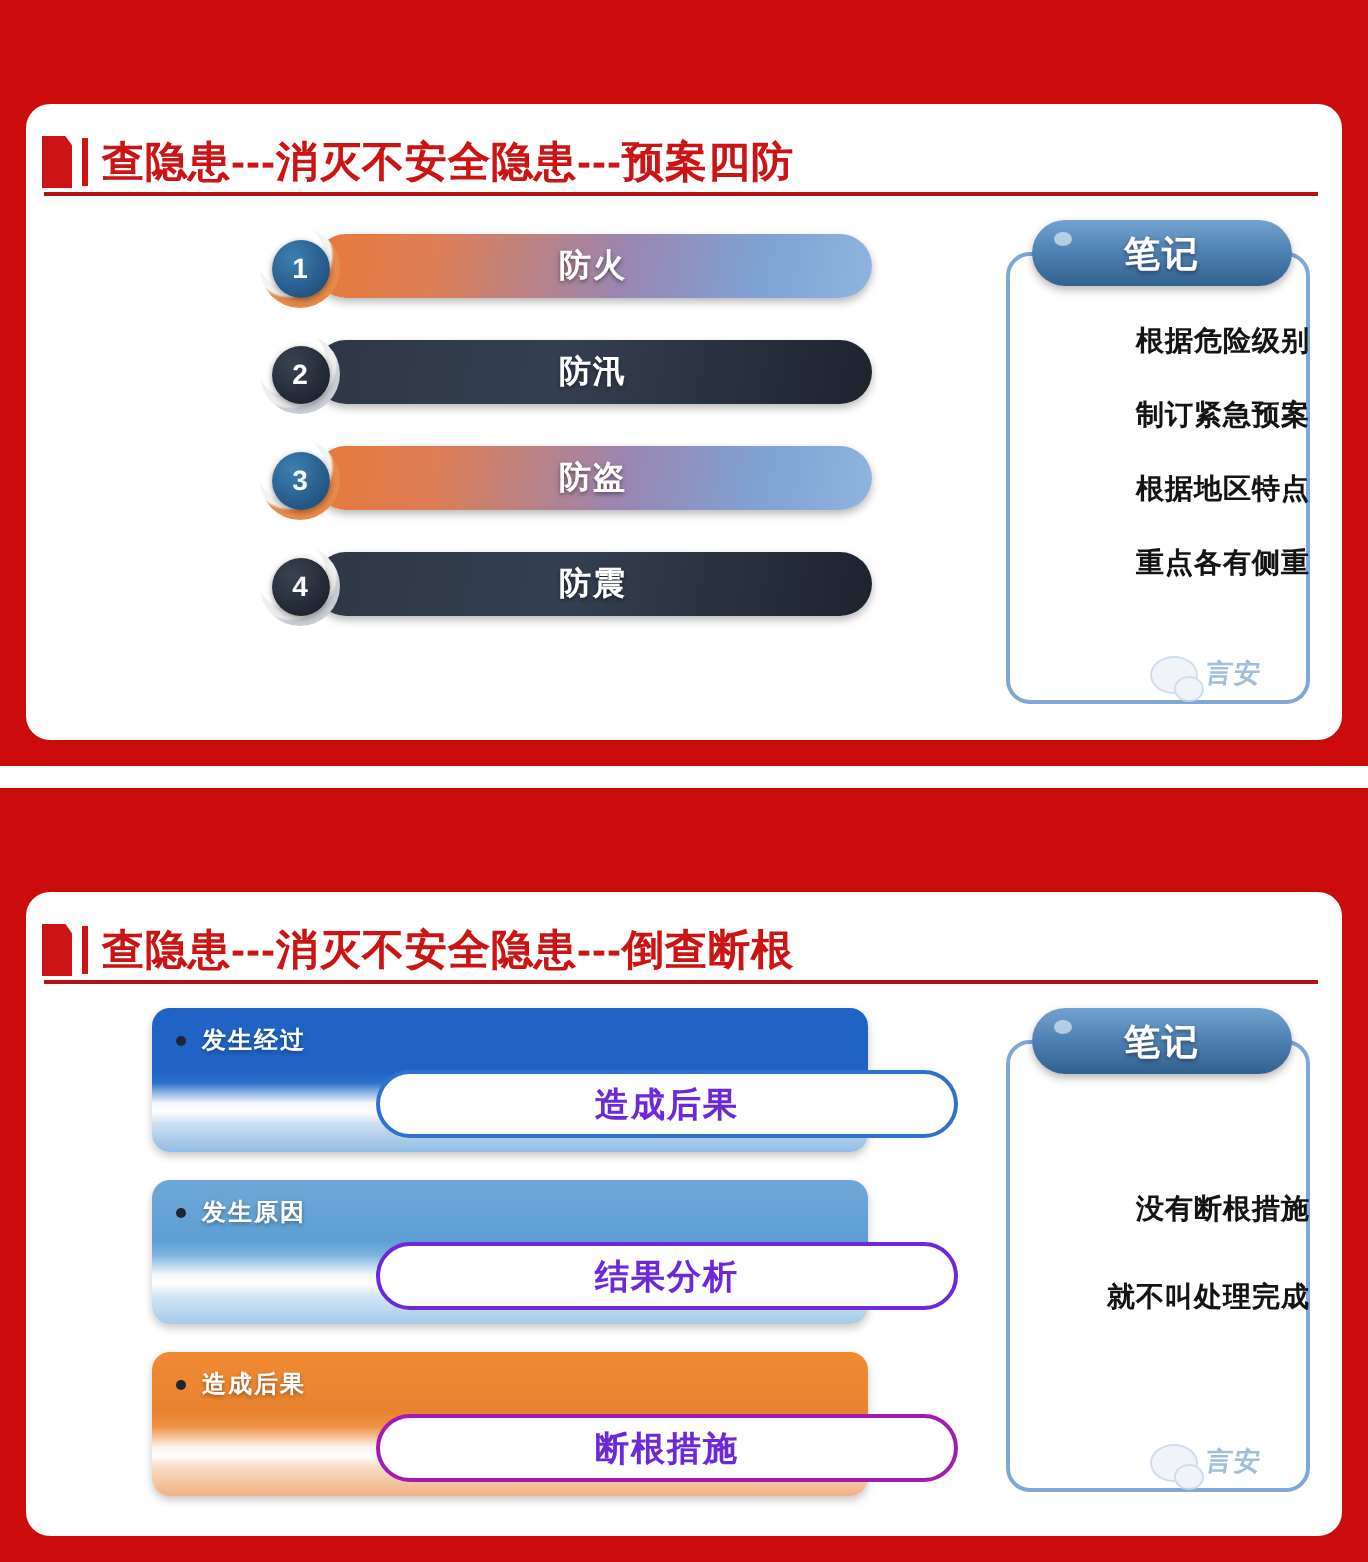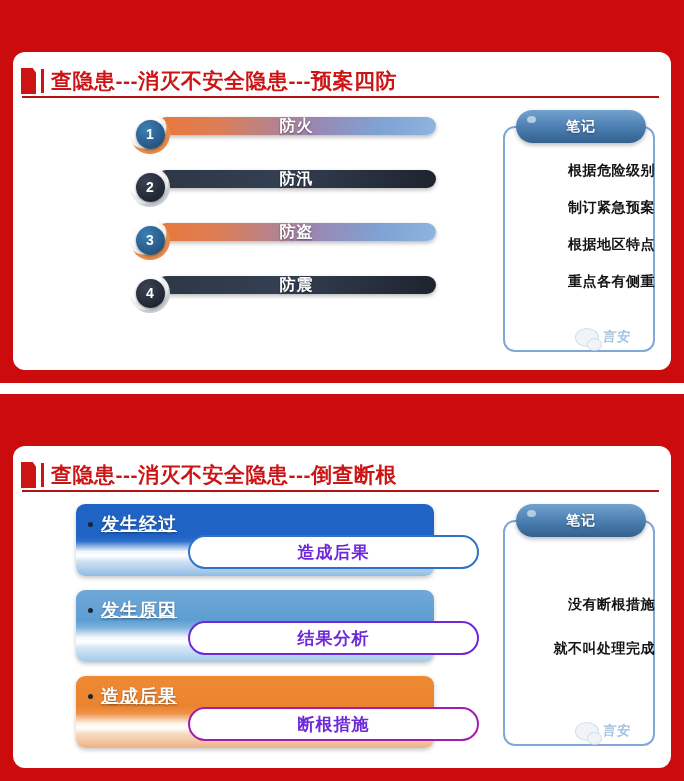--- a/index.html
+++ b/index.html
@@ -104,21 +104,21 @@
   .bar-row {
     position: relative;
     height: 40px;
     margin-bottom: 13px;
   }
   .bar-body {
     position: absolute;
     left: 36px;
     top: 3px;
     width: 279px;
-    height: 18px;
+    height: 32px;
     border-radius: 17px;
     box-shadow: 0 2px 4px rgba(0,0,0,0.28);
     display: flex;
     align-items: center;
     justify-content: center;
   }
   .bar-warm {
     background: linear-gradient(100deg, #e8783a 0%, #dd7e55 22%, #9b85b0 55%, #7ea3d4 80%, #8fb4de 100%);
   }
   .bar-dark {
@@ -202,21 +202,21 @@
     content: "";
     position: absolute;
     left: 11px;
     top: 6px;
     width: 9px;
     height: 7px;
     border-radius: 50%;
     background: rgba(255,255,255,0.55);
   }
   .notes-pill-text {
-    font-size: 14px;
+    font-size: 18px;
     font-weight: bold;
     color: #ffffff;
     text-shadow: 0 1px 2px rgba(0,0,0,0.4);
     letter-spacing: 1px;
   }
   .notes-lines {
     position: absolute;
     left: 0;
     top: 52px;
     width: 152px;
@@ -317,26 +317,25 @@
   }
   .head-dot {
     width: 5px;
     height: 5px;
     border-radius: 50%;
     background: #1b2533;
     margin-right: 8px;
     flex: 0 0 auto;
   }
   .head-text {
-    font-size: 18px;
+    font-size: 12px;
     font-weight: bold;
     color: #ffffff;
     letter-spacing: 1px;
     text-shadow: 0 1px 2px rgba(0,0,0,0.35);
-    text-decoration: underline;
   }
   .group-sub {
     position: absolute;
     left: 112px;
     top: 31px;
     width: 291px;
     height: 34px;
     border-radius: 17px;
     background: #ffffff;
     box-sizing: border-box;

